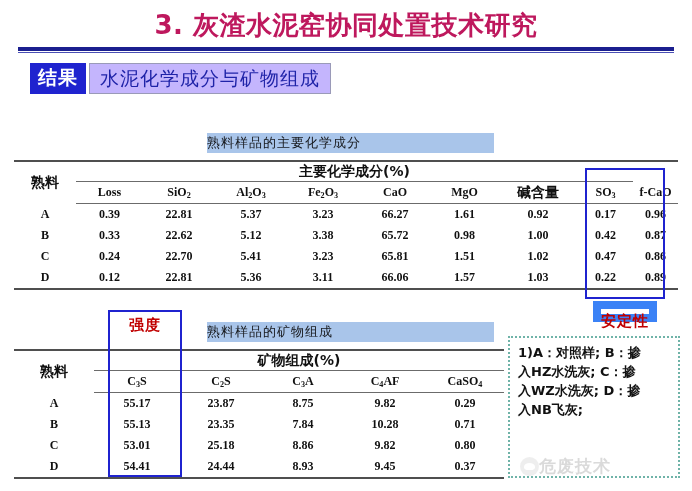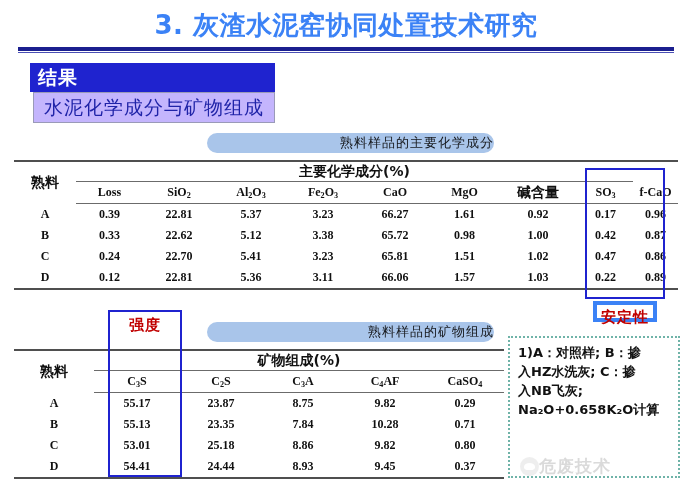--- a/index.html
+++ b/index.html
@@ -20,21 +20,21 @@
   .slide-title {
     position: absolute;
     top: 8px;
     left: 0;
     width: 692px;
     text-align: center;
     font-family: "DejaVu Sans", "Liberation Sans", sans-serif;
     font-weight: bold;
     font-size: 26px;
     letter-spacing: 0.5px;
-    color: #3b82f6;
+    color: #be185d;
     white-space: nowrap;
   }
   .title-rule {
     position: absolute;
     top: 47px;
     left: 18px;
     width: 656px;
     height: 4px;
     background: #1b1f8f;
   }
@@ -47,21 +47,20 @@
     background: #4a4fb5;
   }
 
   
   .badge-row {
     position: absolute;
     top: 63px;
     left: 30px;
     display: flex;
     align-items: stretch;
-    flex-direction: column;
   }
   .badge-result {
     background: #1f23cf;
     color: #ffffff;
     font-family: "DejaVu Sans", "Liberation Sans", sans-serif;
     font-size: 19px;
     font-weight: bold;
     padding: 3px 8px 4px 8px;
     line-height: 22px;
     letter-spacing: 1px;
@@ -78,25 +77,24 @@
     background: #c4b5fd;
   }
 
   
   .banner {
     position: absolute;
     background: #a9c5ea;
     color: #16181c;
     font-family: "DejaVu Sans", "Liberation Sans", sans-serif;
     font-size: 13px;
-    text-align: right;
+    text-align: left;
     line-height: 20px;
     height: 20px;
     letter-spacing: 1px;
-    border-radius: 10px;
   }
   #banner-chem { top: 133px; left: 207px; width: 287px; }
   #banner-min  { top: 322px; left: 207px; width: 287px; }
 
   
   .tbl {
     position: absolute;
     border-collapse: collapse;
     font-family: "Liberation Serif", "DejaVu Serif", serif;
     font-weight: bold;
@@ -142,21 +140,21 @@
     position: absolute;
     color: #c00000;
     font-family: "DejaVu Sans", "Liberation Sans", sans-serif;
     font-size: 15px;
     font-weight: bold;
     text-align: center;
     letter-spacing: 1px;
   }
   #lbl-anding {
     top: 301px; left: 593px; width: 64px; height: 21px; line-height: 24px;
-    border: 4px solid #3b82f6; box-sizing: border-box; background: #ffffff;
+    border: 8px solid #3b82f6; box-sizing: border-box; background: #ffffff;
   }
   #lbl-qiangdu {
     top: 313px; left: 110px; width: 70px; height: 24px; line-height: 24px;
   }
 
   
   .note-box {
     position: absolute;
     top: 336px;
     left: 508px;
@@ -369,20 +367,20 @@
   </table>
 
 <div class="hl-box" id="hl-fcao"></div>
 <div class="hl-box" id="hl-c3s"></div>
 <div class="red-label" id="lbl-anding">安定性</div>
 <div class="red-label" id="lbl-qiangdu">强度</div>
 
 <div class="note-box">
   <div>1)A：对照样; B：掺</div>
   <div>入HZ水洗灰; C：掺</div>
+  <div>入WZ水洗灰; D：掺</div>
   <div>入NB飞灰;</div>
-  <div>Na₂O+0.658K₂O计算</div>
 </div>
 
 <div class="watermark">
   <div class="wm-logo"></div>
   <div class="wm-text">危废技术</div>
 </div>
 
 </body></html>

